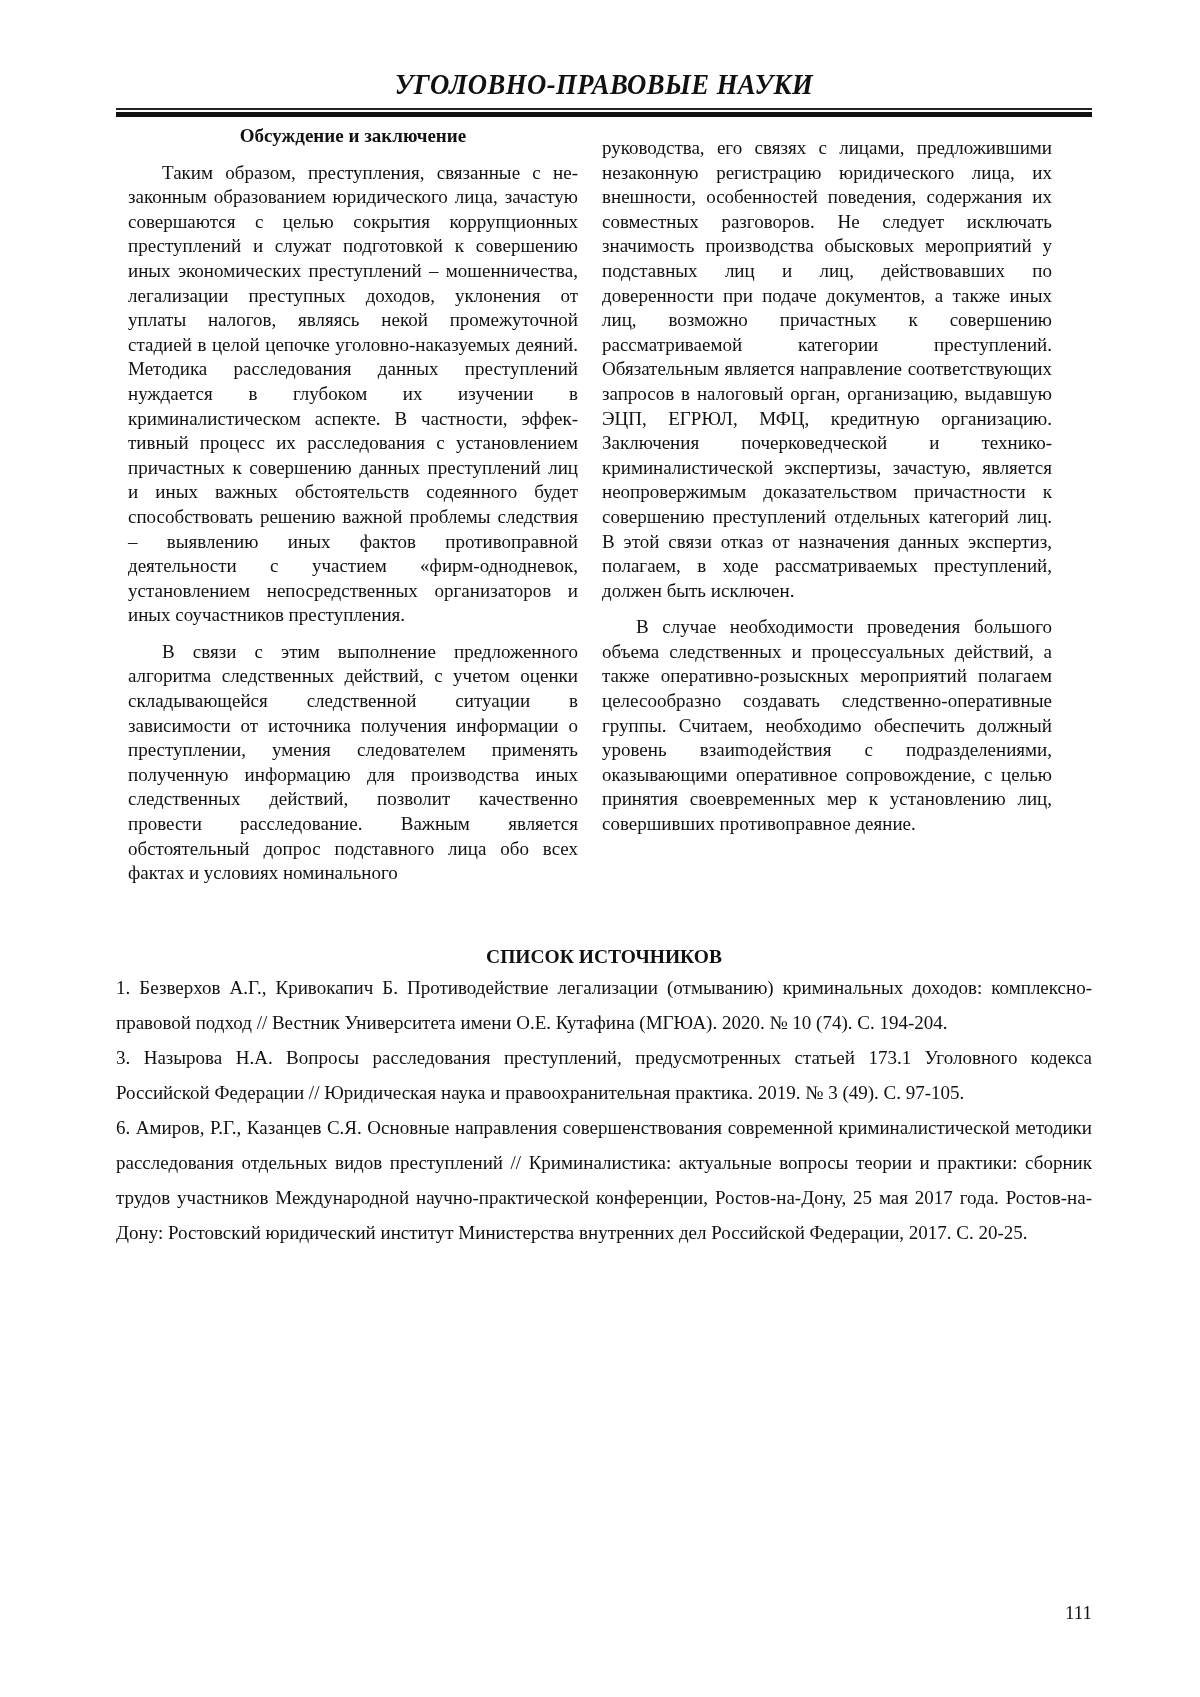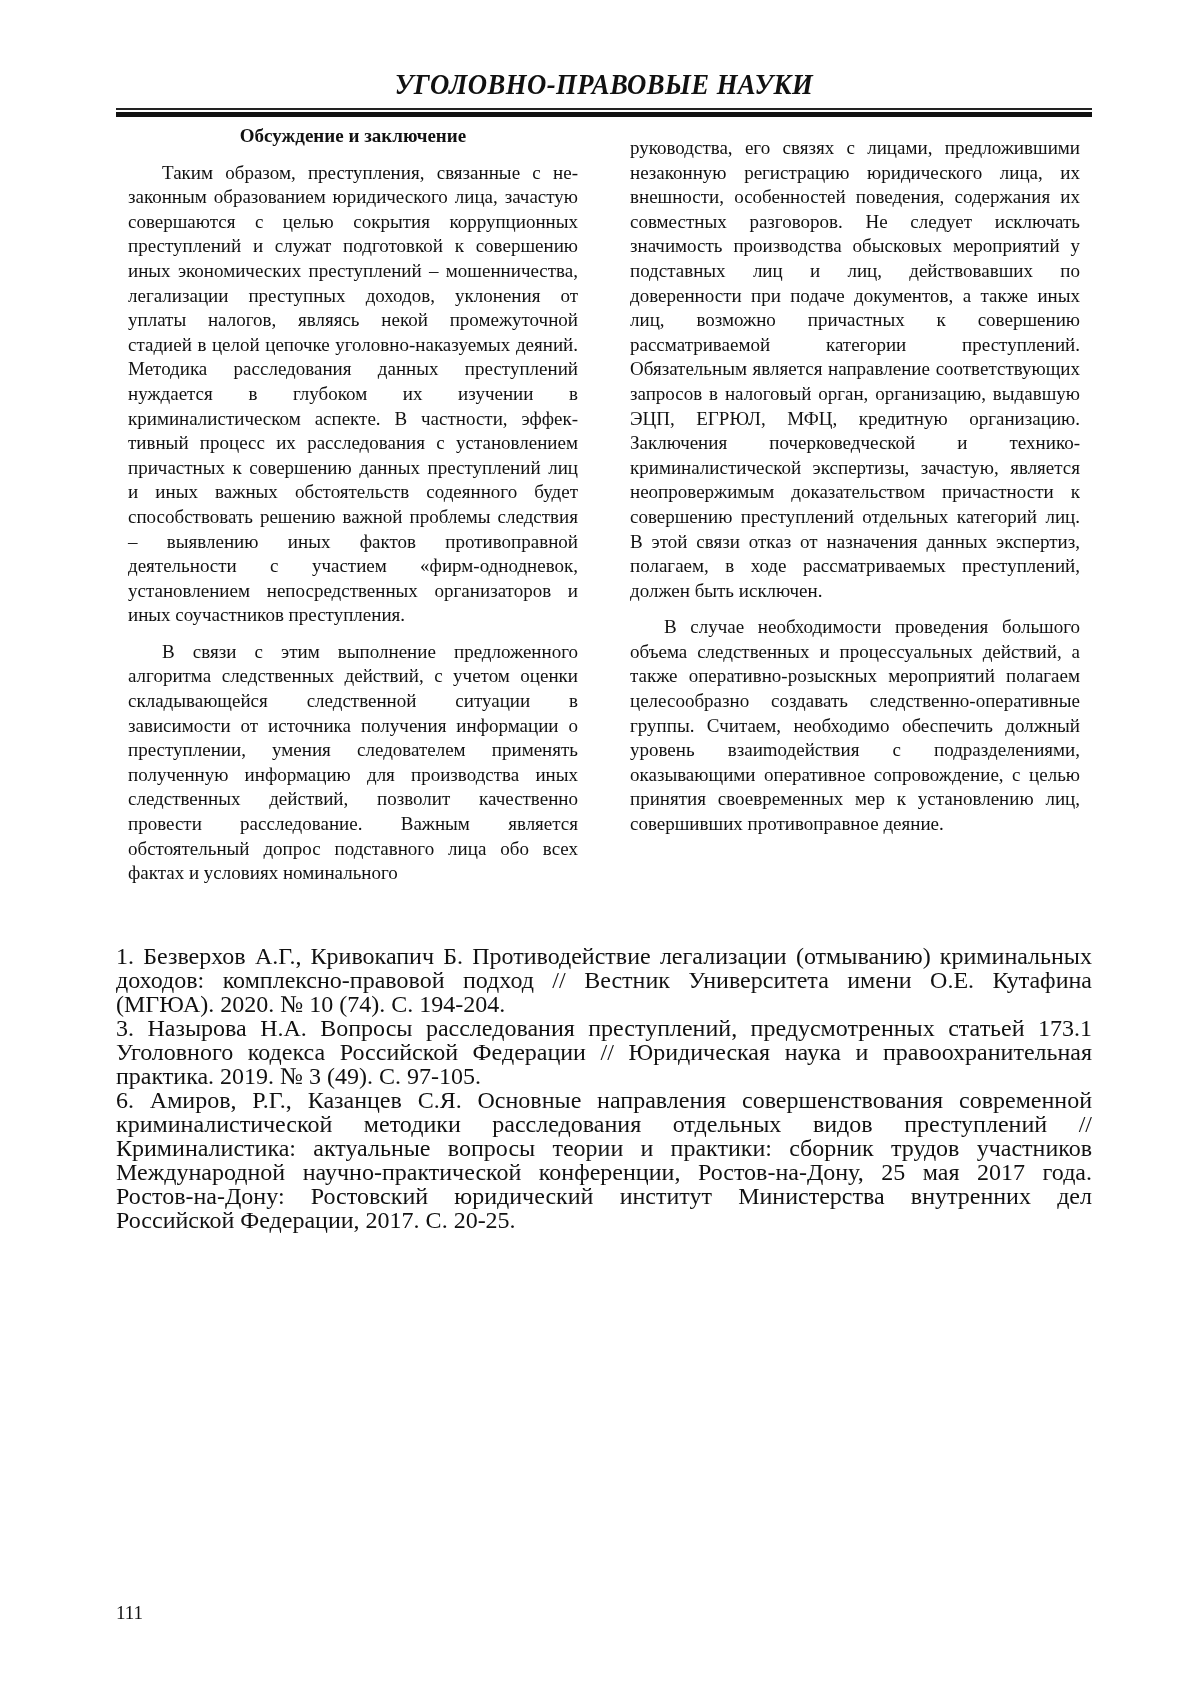--- a/index.html
+++ b/index.html
@@ -50,21 +50,20 @@
       width: 976px;
       height: 5px;
       background: #111;
     }
     .columns {
       position: absolute;
       top: 124px;
       left: 0;
       width: 976px;
       display: flex;
-      justify-content: space-between;
     }
     .col {
       width: 474px;
       font-size: 19px;
       line-height: 24.6px;
       text-align: justify;
       hyphens: manual;
     }
     .col p {
       margin: 12px;
@@ -93,31 +92,31 @@
       line-height: 26px;
       margin: 0;
       font-family: "Liberation Serif", serif;
     }
     .refs-list {
       margin: 0;
       padding: 0;
       list-style: none;
     }
     .ref-item {
-      font-size: 24px;
-      line-height: 24px;
+      font-size: 19px;
+      line-height: 35px;
       text-align: justify;
       margin: 0;
     }
     .page-number {
       position: absolute;
       left: 0;
       top: 1602px;
       width: 976px;
-      text-align: left;
+      text-align: right;
       font-size: 19px;
     }
   </style>
 </head>
 <body>
 
 <div class="page">
 
   <div class="header-title">УГОЛОВНО-ПРАВОВЫЕ НАУКИ</div>
   <div class="rule-thin"></div>
@@ -129,20 +128,21 @@
       <p>Таким образом, преступления, связанные с не­законным образованием юридического лица, за­частую совершаются с целью сокрытия корруп­ционных преступлений и служат подготовкой к совершению иных экономических преступлений – мошенничества, легализации преступных доходов, уклонения от уплаты налогов, являясь некой про­межуточной стадией в целой цепочке уголовно-на­казуемых деяний. Методика расследования данных преступлений нуждается в глубоком их изучении в криминалистическом аспекте. В частности, эффек­тивный процесс их расследования с установлени­ем причастных к совершению данных преступле­ний лиц и иных важных обстоятельств содеянного будет способствовать решению важной проблемы следствия – выявлению иных фактов противоправ­ной деятельности с участием «фирм-однодневок, установлением непосредственных организаторов и иных соучастников преступления.</p>
       <p>В связи с этим выполнение предложенно­го алгоритма следственных действий, с учетом оценки складывающейся следственной ситуации в зависимости от источника получения инфор­мации о преступлении, умения следователем применять полученную информацию для произ­водства иных следственных действий, позволит качественно провести расследование. Важным является обстоятельный допрос подставного лица обо всех фактах и условиях номинального</p>
     </div>
     <div class="col">
       <p class="no-indent">руководства, его связях с лицами, предложивши­ми незаконную регистрацию юридического лица, их внешности, особенностей поведения, содер­жания их совместных разговоров. Не следует исключать значимость производства обысковых мероприятий у подставных лиц и лиц, действо­вавших по доверенности при подаче докумен­тов, а также иных лиц, возможно причастных к совершению рассматриваемой категории пре­ступлений. Обязательным является направление соответствующих запросов в налоговый орган, организацию, выдавшую ЭЦП, ЕГРЮЛ, МФЦ, кредитную организацию. Заключения почерко­ведческой и технико-криминалистической экс­пертизы, зачастую, является неопровержимым доказательством причастности к совершению преступлений отдельных категорий лиц. В этой связи отказ от назначения данных экспертиз, по­лагаем, в ходе рассматриваемых преступлений, должен быть исключен.</p>
       <p>В случае необходимости проведения боль­шого объема следственных и процессуальных действий, а также оперативно-розыскных ме­роприятий полагаем целесообразно создавать следственно-оперативные группы. Считаем, не­обходимо обеспечить должный уровень взаи­mодействия с подразделениями, оказывающими оперативное сопровождение, с целью принятия своевременных мер к установлению лиц, совер­шивших противоправное деяние.</p>
     </div>
   </div>
 
   <div class="refs">
+    <h3 class="refs-title">СПИСОК ИСТОЧНИКОВ</h3>
     <div class="refs-list">
       <p class="ref-item">1. Безверхов А.Г., Кривокапич Б. Противодействие легализации (отмыванию) криминальных доходов: комплексно-правовой подход // Вестник Университета имени О.Е. Кутафина (МГЮА). 2020. № 10 (74). С. 194-204.</p>
       <p class="ref-item">3. Назырова Н.А. Вопросы расследования преступлений, предусмотренных статьей 173.1 Уголовного кодекса Российской Федерации // Юридическая наука и правоохранительная практика. 2019. № 3 (49). С. 97-105.</p>
       <p class="ref-item">6. Амиров, Р.Г., Казанцев С.Я. Основные направления совершенствования современной криминали­стической методики расследования отдельных видов преступлений // Криминалистика: актуальные вопросы теории и практики: сборник трудов участников Международной научно-практической конфе­ренции, Ростов-на-Дону, 25 мая 2017 года. Ростов-на-Дону: Ростовский юридический институт Мини­стерства внутренних дел Российской Федерации, 2017. С. 20-25.</p>
     </div>
   </div>
 
   <div class="page-number">111</div>
 </div>
 

